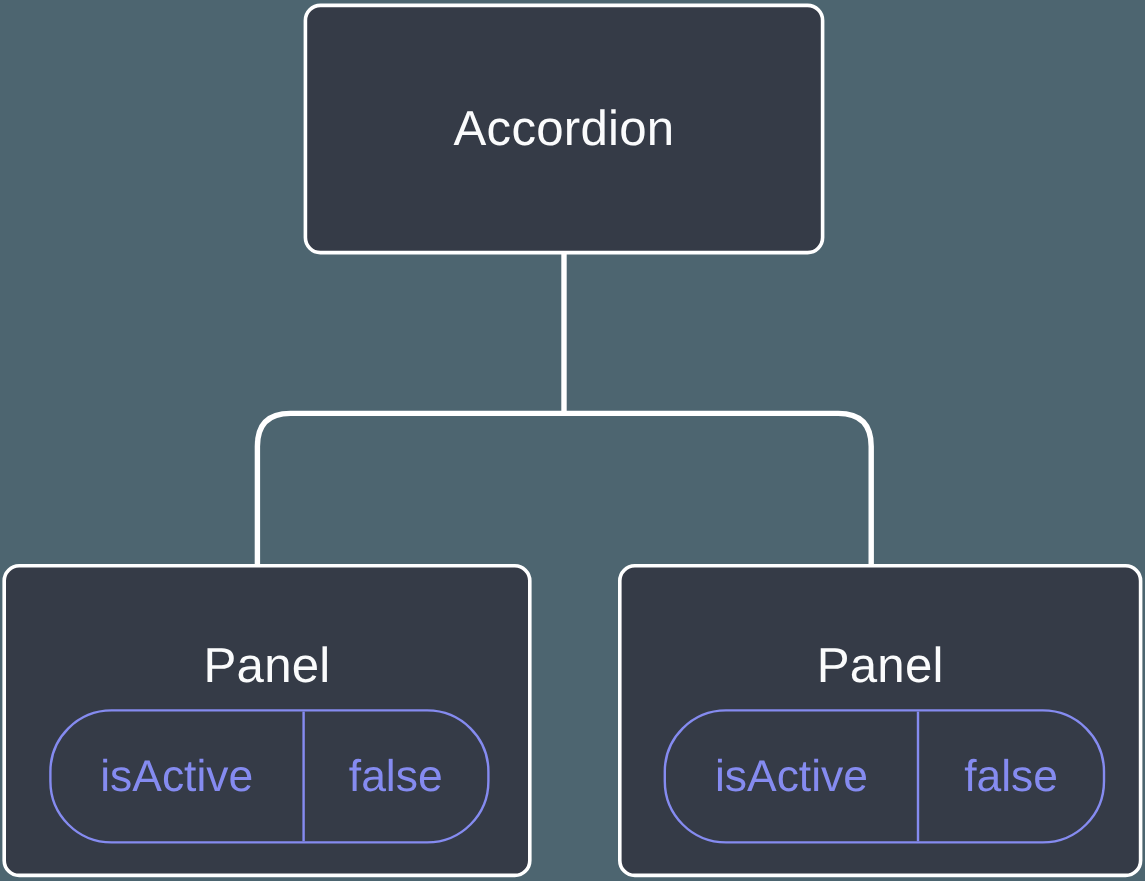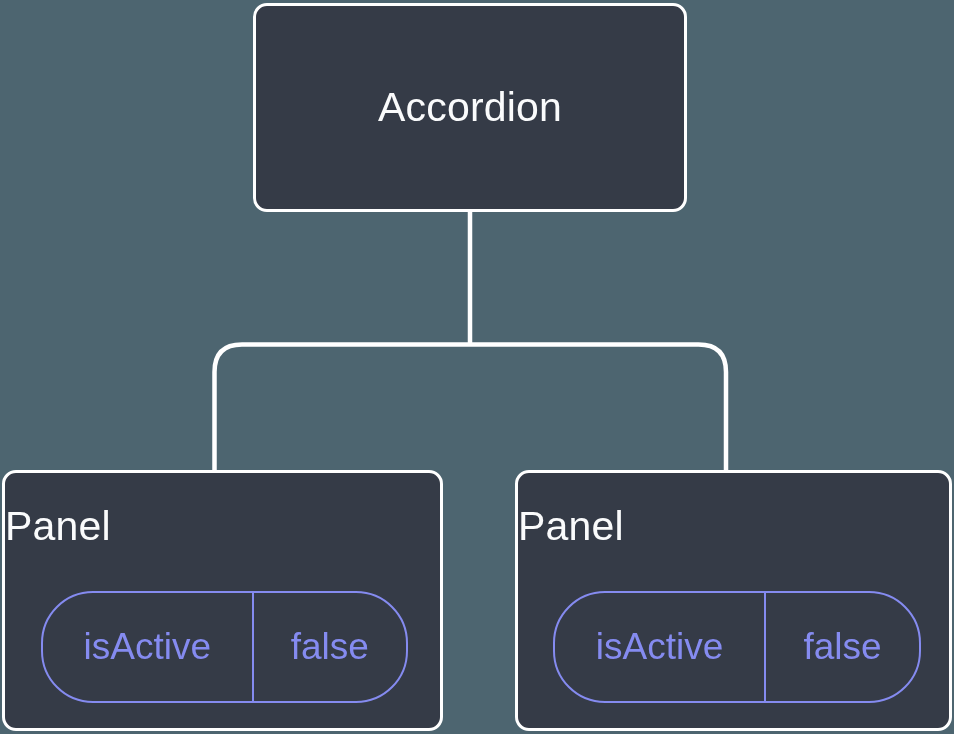--- a/index.html
+++ b/index.html
@@ -27,21 +27,21 @@
   .node-root{
     left:253px;top:3px;width:434px;height:209px;
     display:flex;align-items:center;justify-content:center;text-align:center;
   }
   .component-name{
     color:var(--name-color);
     font-size:41px;
     font-weight:500;
     letter-spacing:0.2px;
   }
-  .node-panel{padding-top:30px;}
+  .node-panel{padding-top:58px;text-align:center;}
   .node-panel-left{left:2px;top:470px;width:441px;height:261px;}
   .node-panel-right{left:515px;top:470px;width:437px;height:261px;}
   .state-pill{
     position:absolute;
     top:118px;
     height:112px;
     border:2.5px solid var(--state-accent);
     border-radius:52px;
     display:flex;
     align-items:stretch;

